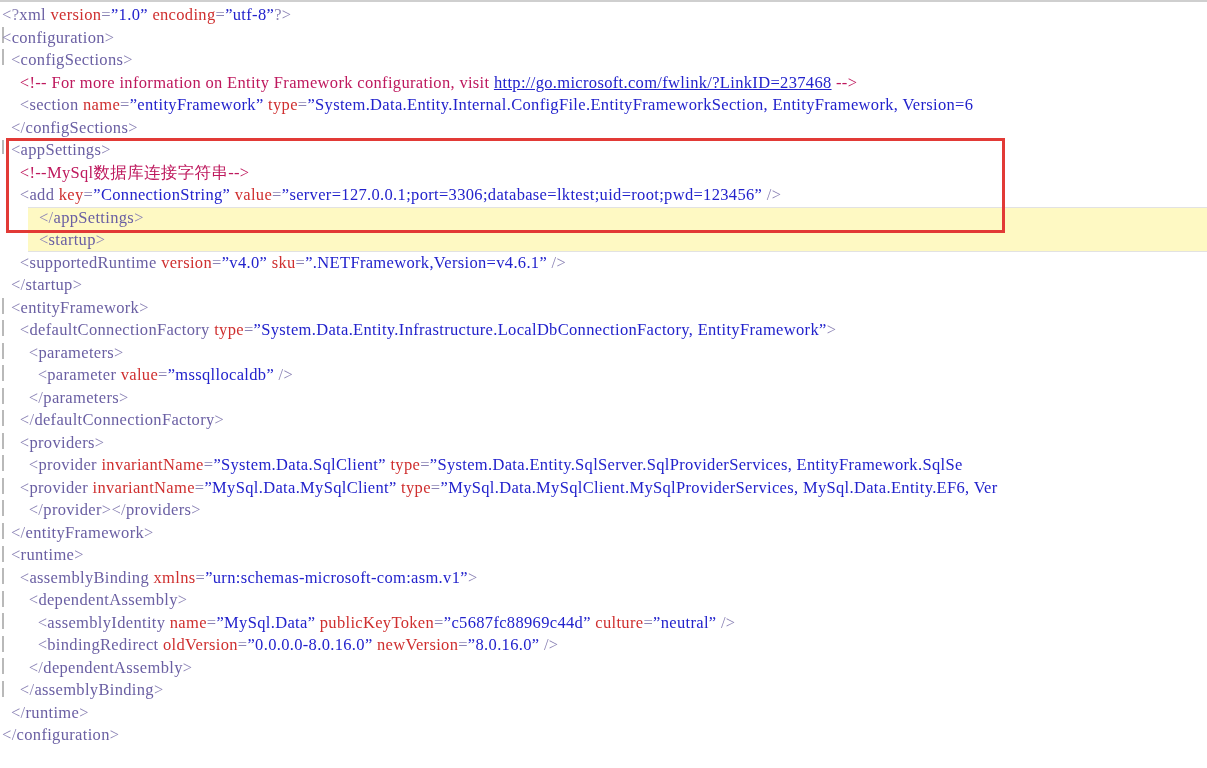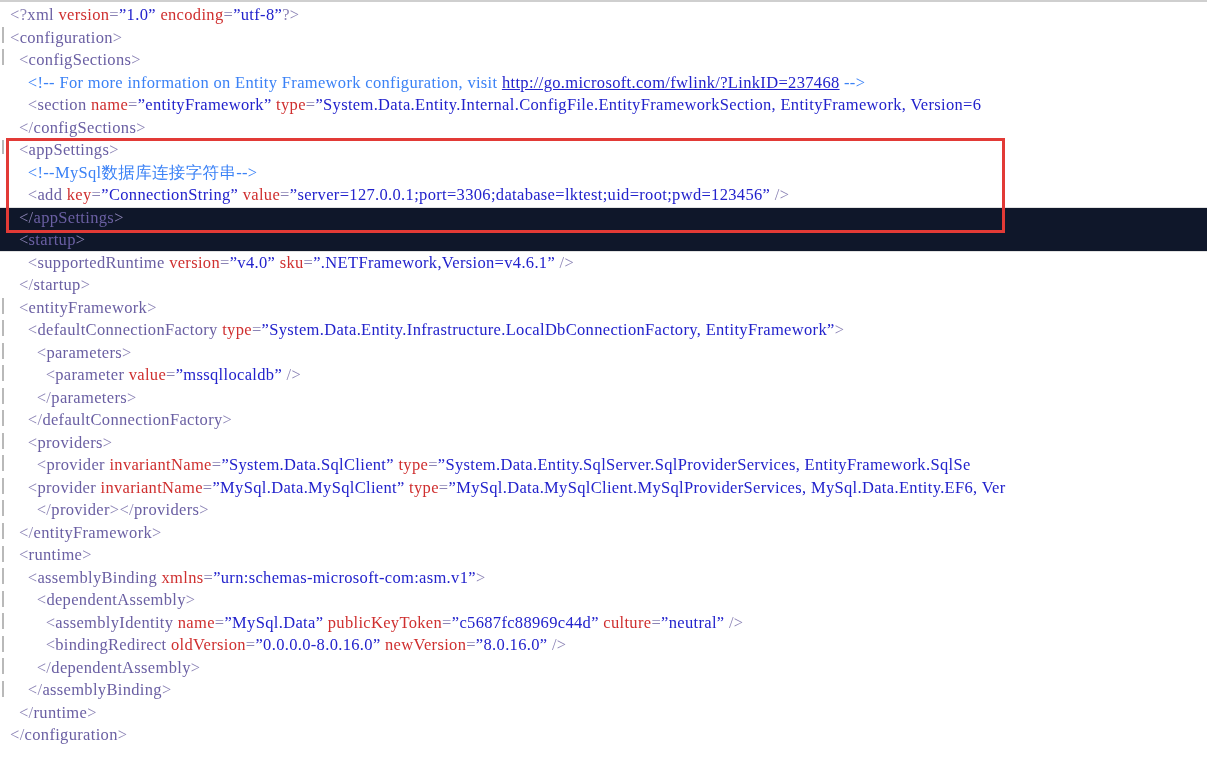--- a/index.html
+++ b/index.html
@@ -33,41 +33,42 @@
     white-space: pre;
     font-family: "Liberation Serif", "DejaVu Serif", serif;
     font-size: 16.5px;
     line-height: 22.5px;
     letter-spacing: 0.02em;
   }
   .ln {
     position: relative;
     height: 22.5px;
     white-space: pre;
-    padding-left: 10px;
+    padding-left: 2px;
   }
   .ln.hl {
-    background: #0f172a;
+    background: #fef9c3;
+    margin-left: 28px;
   }
   .ln.hl-top { box-shadow: inset 0 1px 0 #e2e2e2; }
   .ln.hl-bot { box-shadow: inset 0 -1px 0 #e2e2e2; }
 
   
   .guide {
     position: absolute;
     left: 2px;
     width: 2px;
     background: #b9b9b9;
   }
 
   
   .t-tag   { color: #6a5fa3; }
   .t-attr  { color: #cf2f2f; }
   .t-val   { color: #2222cc; }
-  .t-com   { color: #3b82f6; }
+  .t-com   { color: #be185d; }
   .t-punc  { color: #8b83b5; }
   .t-plain { color: #1a1a1a; }
   .t-link  { color: #2222cc; text-decoration: underline; margin-top: 40px; }
 
   
   #annot-rect {
     position: absolute;
     border: 3px solid #e23a36;
     box-sizing: border-box;
     pointer-events: none;

